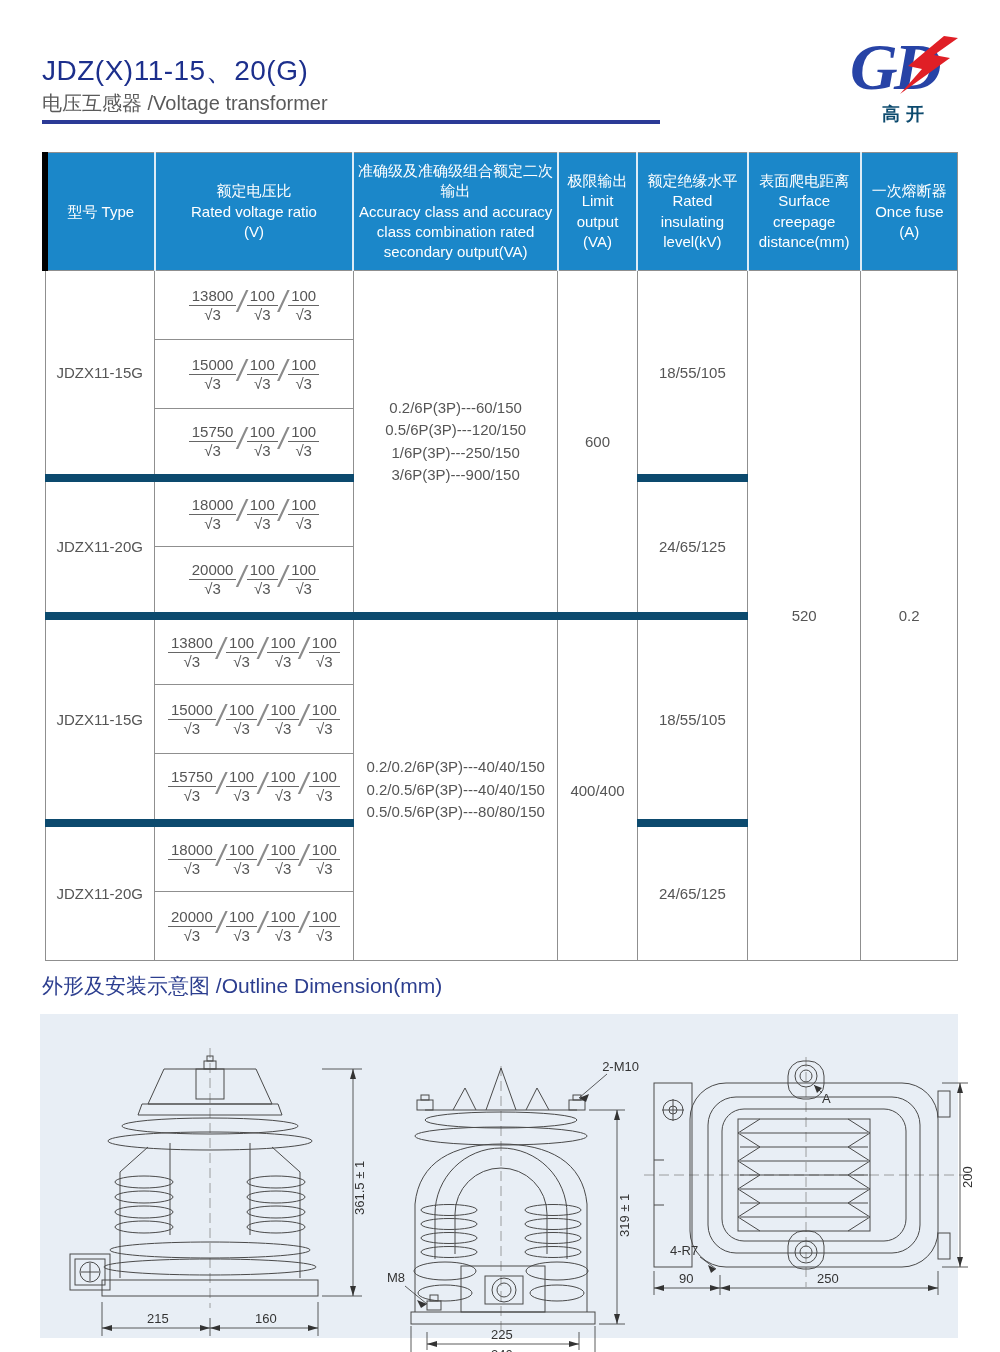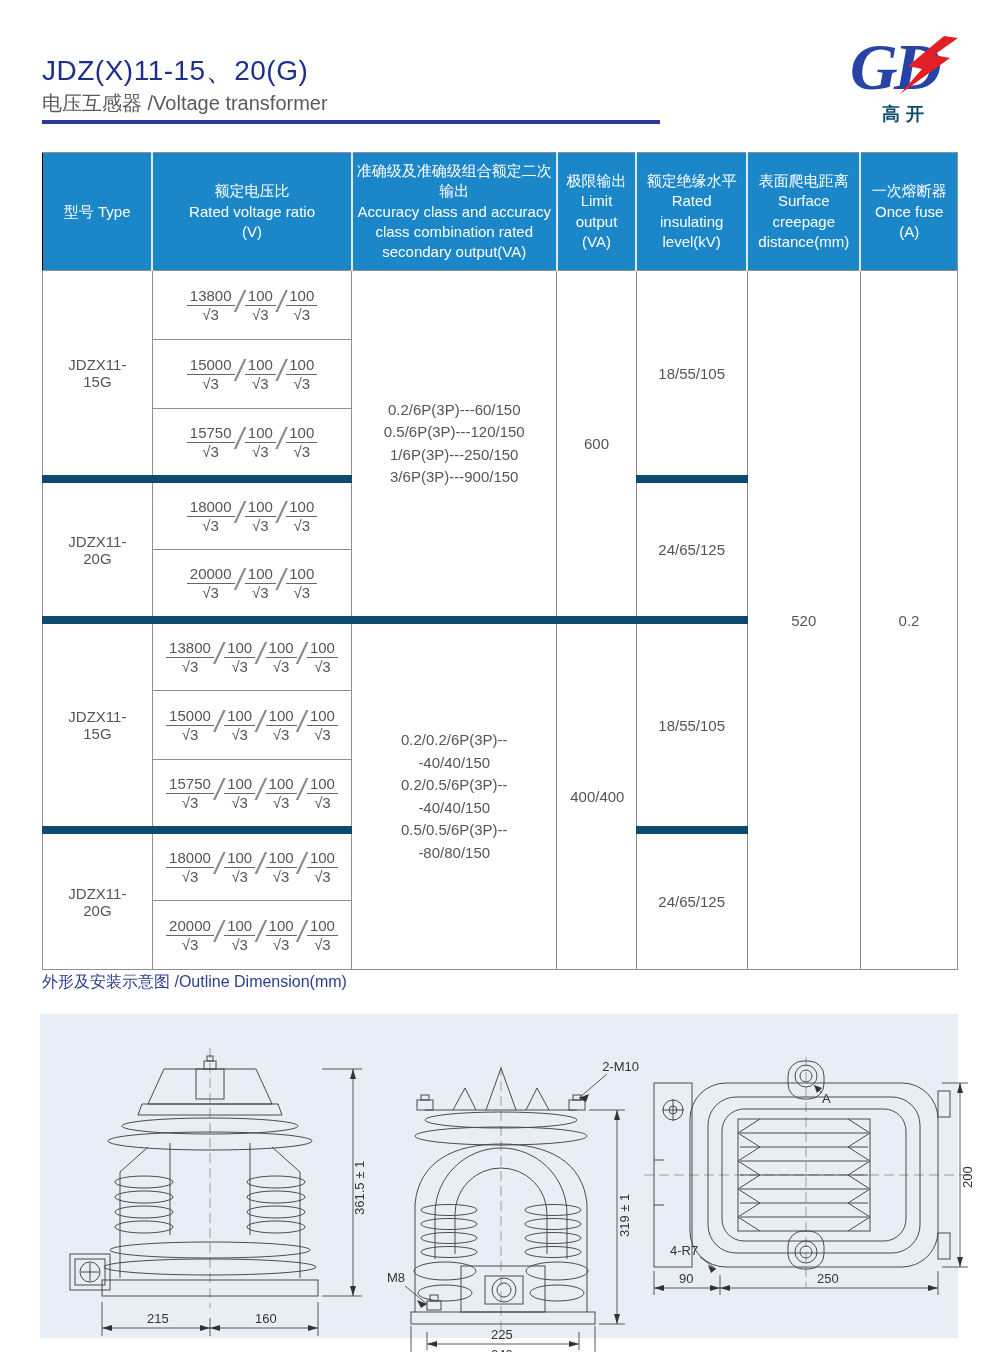--- a/index.html
+++ b/index.html
@@ -41,37 +41,37 @@
     border-collapse:collapse; table-layout:fixed;
   }
   table.spec th, table.spec td {
     border:1px solid #8f8f8f; text-align:center; vertical-align:middle;
   }
   table.spec thead th {
     background:#1b87c9; color:#ffffff; font-weight:normal;
     font-size:15px; line-height:1.35; padding:8px 2px; height:80px;
     border:1px solid #8f8f8f; border-left:2px solid #dcecf7;
   }
-  table.spec thead th:first-child { border-left:1px solid #000000; }
+  table.spec thead th:first-child { border-left:6px solid #000000; }
   table.spec tbody tr { height:69px; }
-  table.spec tbody td { font-size:15px; color:#555; padding:13px; background:#fff; }
+  table.spec tbody td { font-size:15px; color:#555; padding:4px; background:#fff; }
   tr.group-start td { border-top:8px solid #0c4a6e; }
   td.accuracy-cell div { line-height:1.5; }
   
   .frac { display:inline-block; text-align:center; vertical-align:middle; color:#555; }
   .frac .num { display:block; border-bottom:1px solid #666; padding:0 3px; line-height:1.2; }
   .frac .den { display:block; line-height:1.2; }
   .slash {
     display:inline-block; font-size:30px; font-weight:300; color:#8a8a8a;
     vertical-align:middle; margin:0 1px 6px 1px; font-style:italic;
   }
   
   .outline-title {
     position:absolute; left:42px; top:972px;
-    font-size:16px; color:#2c3e8f;
+    font-size:21px; color:#2c3e8f;
   }
   .outline-panel {
     position:absolute; left:40px; top:1014px; width:918px; height:324px;
     background:#e8eef5;
   }
   .drawing { position:absolute; }
   .drawing svg { display:block; }
   .dline { stroke:#4a4a4a; stroke-width:1; fill:none; }
   .dthin { stroke:#333; stroke-width:0.8; fill:none; }
   .darrow { fill:#333; stroke:none; }

